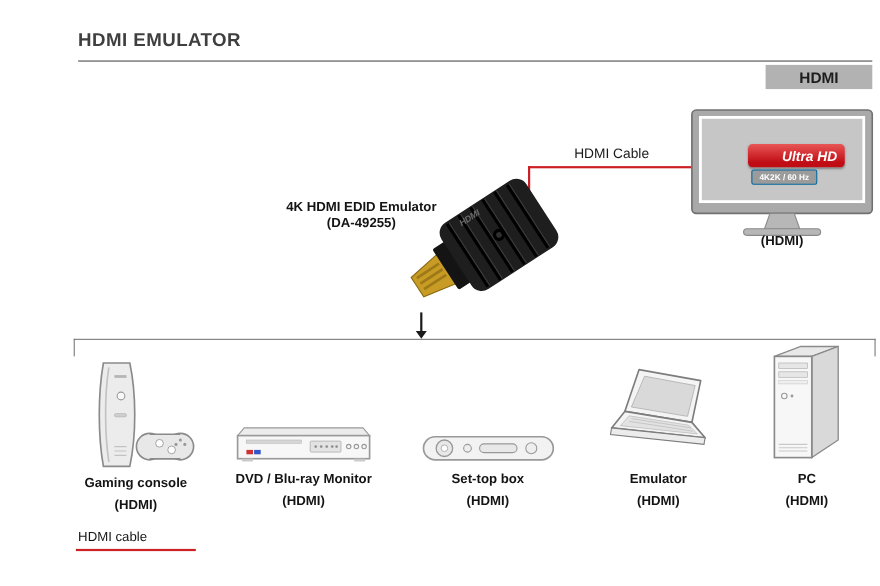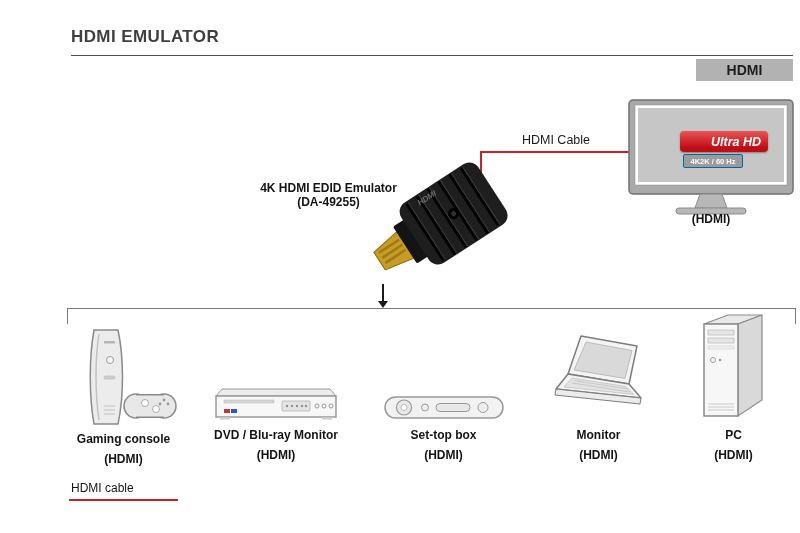--- a/index.html
+++ b/index.html
@@ -219,21 +219,21 @@
         <polygon points="43,8 89,16.5 82,44.5 31,36" fill="#d9d9d9" stroke="#a0a0a0" stroke-width="0.6"></polygon>
         <polygon points="25,40 86,50 98,64 13,55" fill="#f4f4f4" stroke="#7d7d7d" stroke-width="1.5" stroke-linejoin="round"></polygon>
         <polygon points="29,44 83,52.5 91,60.5 21,53" fill="#e2e2e2" stroke="#aaaaaa" stroke-width="0.5"></polygon>
         <polygon points="13,55 98,64 97,70 12,61" fill="#ececec" stroke="#7d7d7d" stroke-width="1"></polygon>
         <g stroke="#b5b5b5" stroke-width="0.6">
           <line x1="31" y1="46.5" x2="85" y2="55"></line>
           <line x1="29" y1="49" x2="87" y2="58"></line>
         </g>
       </svg>
     </div>
-    <div class="lbl">Monitor</div>
+    <div class="lbl">Emulator</div>
     <div class="lbl">(HDMI)</div>
   </div>
 
   <div class="device dev-pc">
     <div class="icon-wrap">
       <svg width="96" height="110" viewBox="0 0 96 110">
         <polygon points="18,12 52,12 76,3 42,3" fill="#e8e8e8" stroke="#8a8a8a" stroke-width="1.2"></polygon>
         <polygon points="52,12 76,3 76,88 52,104" fill="#d9d9d9" stroke="#8a8a8a" stroke-width="1.2"></polygon>
         <rect x="18" y="12" width="34" height="92" fill="#f7f7f7" stroke="#8a8a8a" stroke-width="1.5"></rect>
         <rect x="22" y="18" width="26" height="5" fill="#e6e6e6" stroke="#b0b0b0" stroke-width="0.6"></rect>

